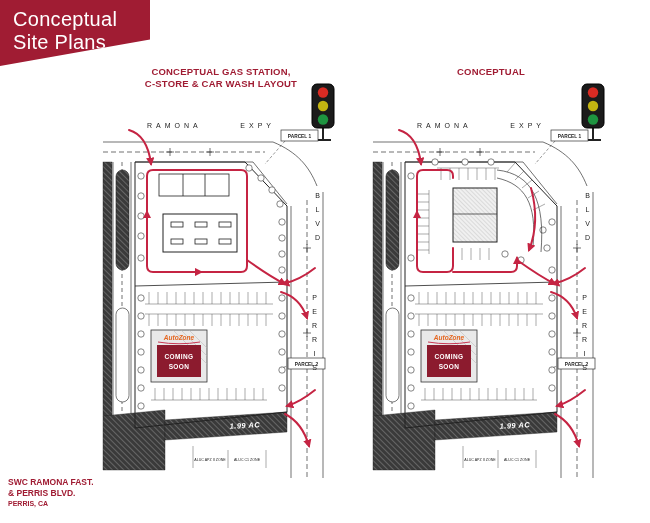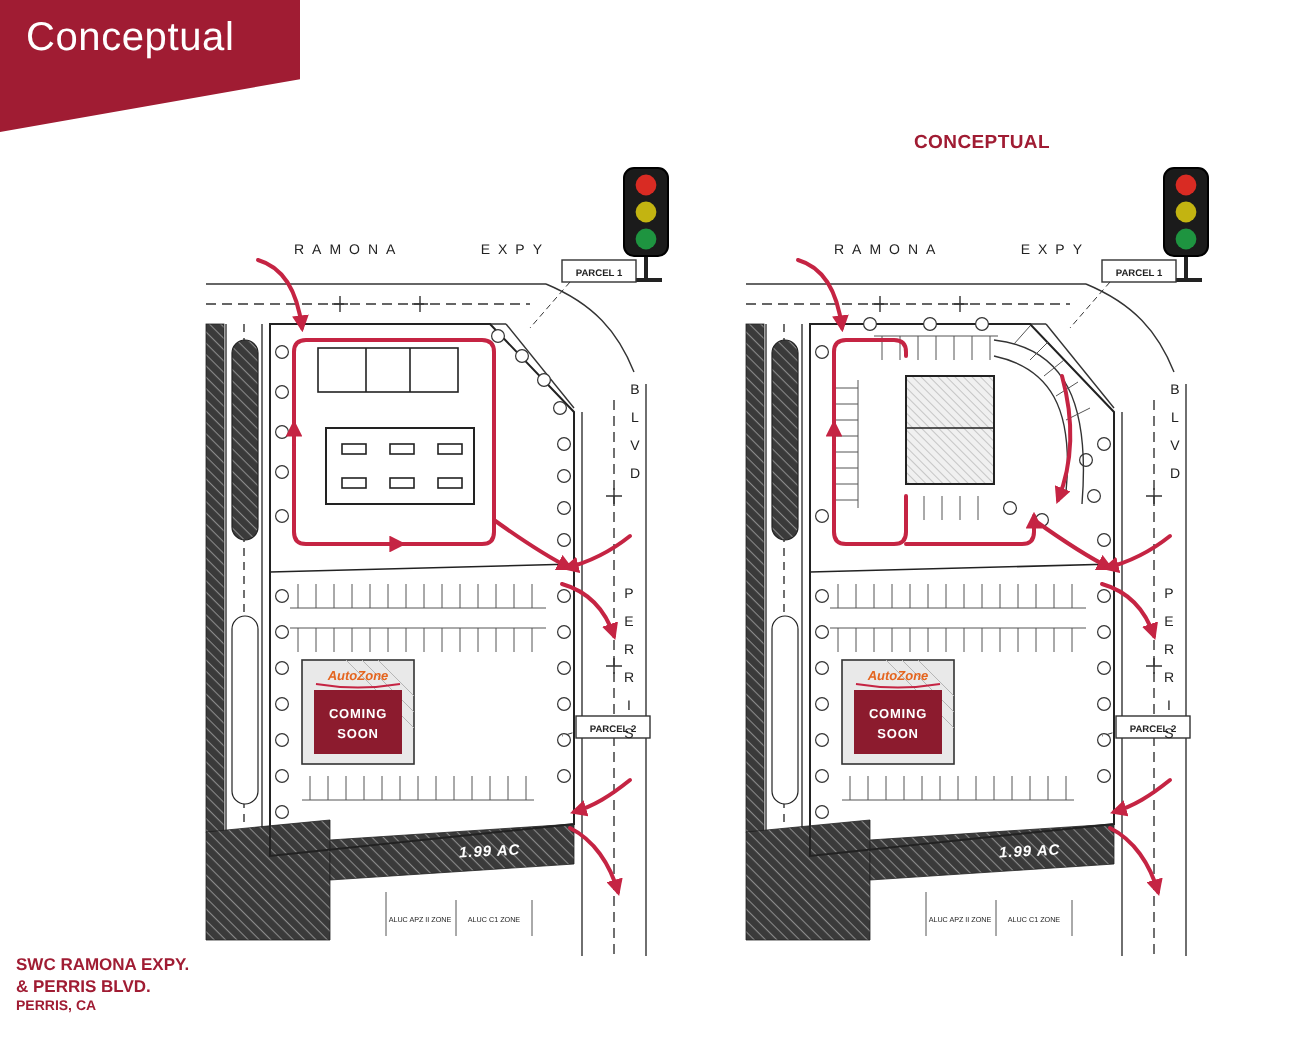--- a/index.html
+++ b/index.html
@@ -41,22 +41,27 @@
   .bnd   { fill:none; stroke:#222; stroke-width:1; }
   .flow  { stroke:var(--red,#C52443); stroke-width:2; fill:none; stroke-linecap:round; }
 </style>
 </head>
 <body>
 
 <div class="stage">
 
   <div class="badge">
     <div>Conceptual</div>
-  </div>
-
+    <div>Site Plans</div>
+  </div>
+
+  <div class="plan-title" style="left:115px; top:66px; width:212px;">
+    <div>CONCEPTUAL GAS STATION,</div>
+    <div>C-STORE &amp; CAR WASH LAYOUT</div>
+  </div>
   <div class="plan-title" style="left:385px; top:66px; width:212px;">
     <div>CONCEPTUAL</div>
   </div>
 
   <svg class="tlight" style="left:306px; top:83px;" width="34" height="62" viewBox="0 0 34 62">
     <line x1="17" y1="44" x2="17" y2="57" stroke="#222" stroke-width="2"></line>
     <line x1="9" y1="57" x2="25" y2="57" stroke="#222" stroke-width="2"></line>
     <rect x="6" y="1" width="22" height="44" rx="5" fill="#1b1b1b" stroke="#000"></rect>
     <circle cx="17" cy="9.5" r="5.2" fill="var(--signal-red,#D92B23)"></circle>
     <circle cx="17" cy="23" r="5.2" fill="var(--signal-yellow,#C3B411)"></circle>
@@ -338,18 +343,18 @@
     <span>RAMONA</span>
     <span>EXPY</span>
   </div>
 
   <div class="vroad" style="left:314px; top:192px;">BLVD</div>
   <div class="vroad" style="left:311px; top:294px;">PERRIS</div>
   <div class="vroad" style="left:584px; top:192px;">BLVD</div>
   <div class="vroad" style="left:581px; top:294px;">PERRIS</div>
 
   <div class="footer">
-    <div>SWC RAMONA EXPY.</div>
+    <div>SWC RAMONA FAST.</div>
     <div>&amp; PERRIS BLVD.</div>
     <div class="small">PERRIS, CA</div>
   </div>
 
 </div>
 
 </body></html>

